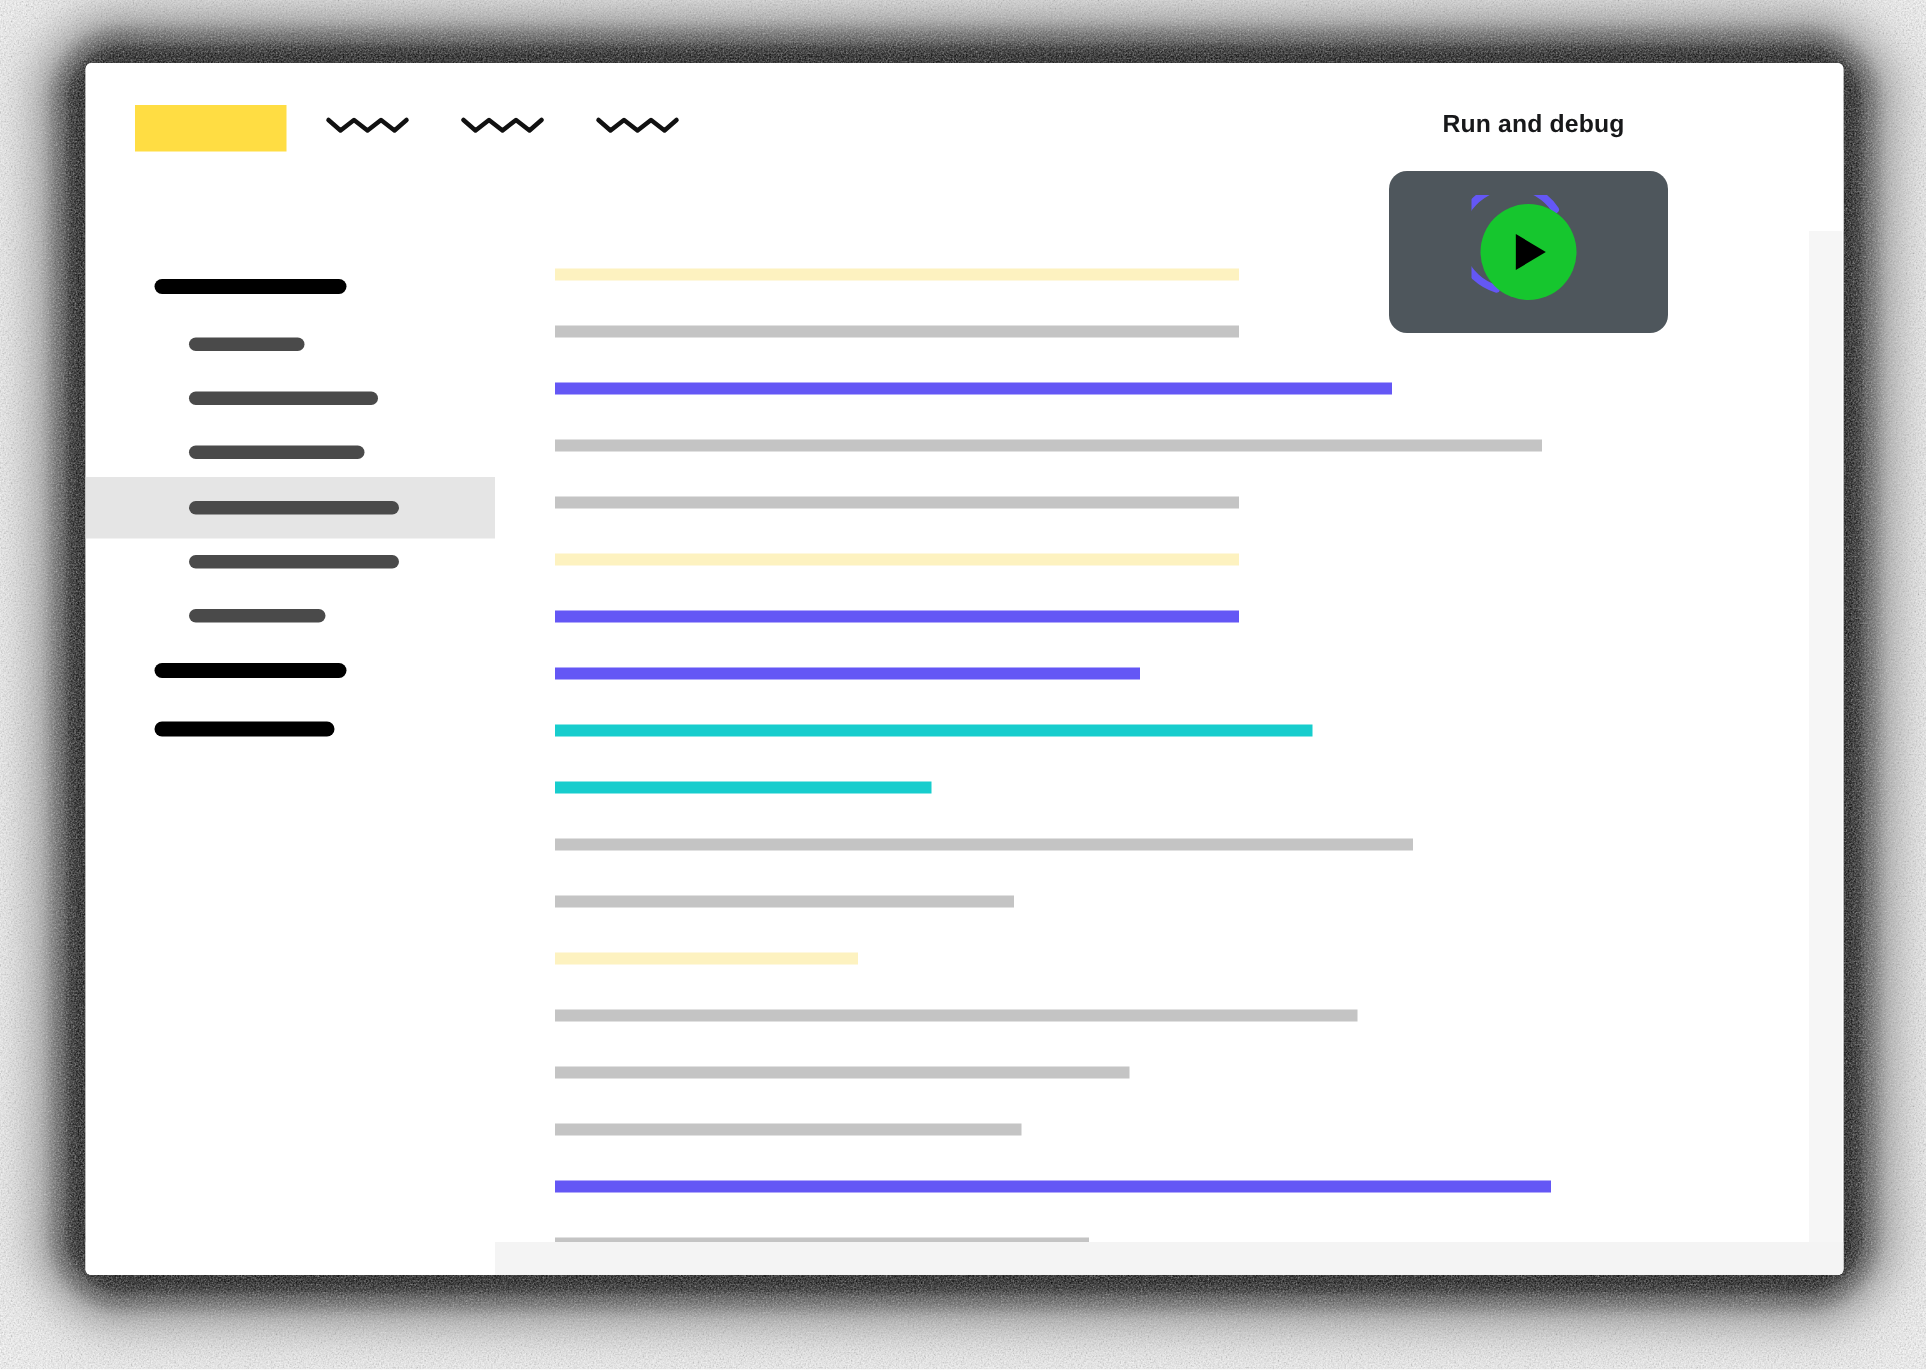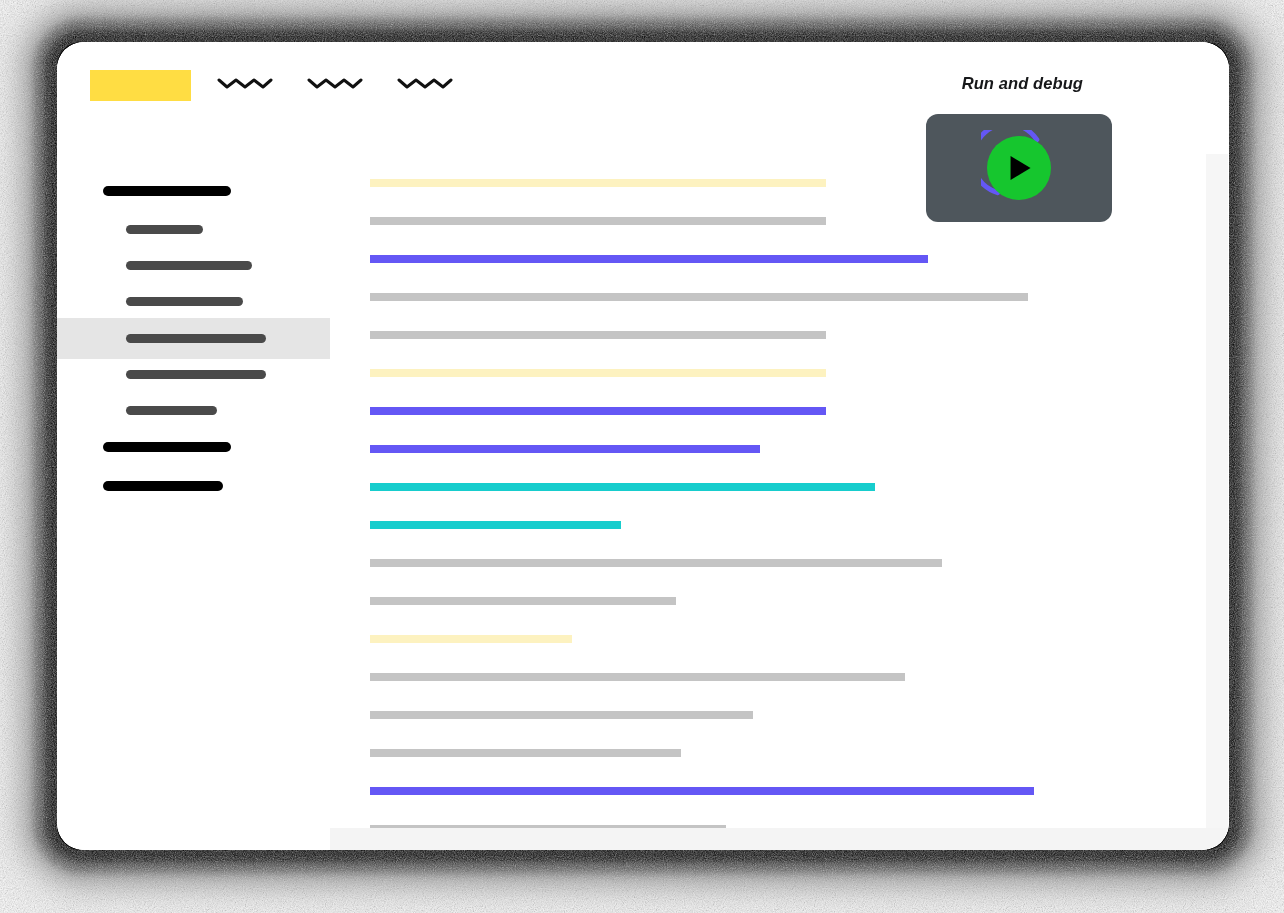--- a/index.html
+++ b/index.html
@@ -45,23 +45,22 @@
   }
 
   
   .window {
     position: absolute;
     left: 57px;
     top: 42px;
     width: 1172px;
     height: 808px;
     background: #ffffff;
-    border-radius: 28px;
+    border-radius: 4px;
     overflow: hidden;
-    font-style: italic;
   }
 
   
   .topbar {
     position: absolute;
     left: 0; top: 0;
     width: 100%;
     height: 112px;
     background: #ffffff;
     z-index: 6;

